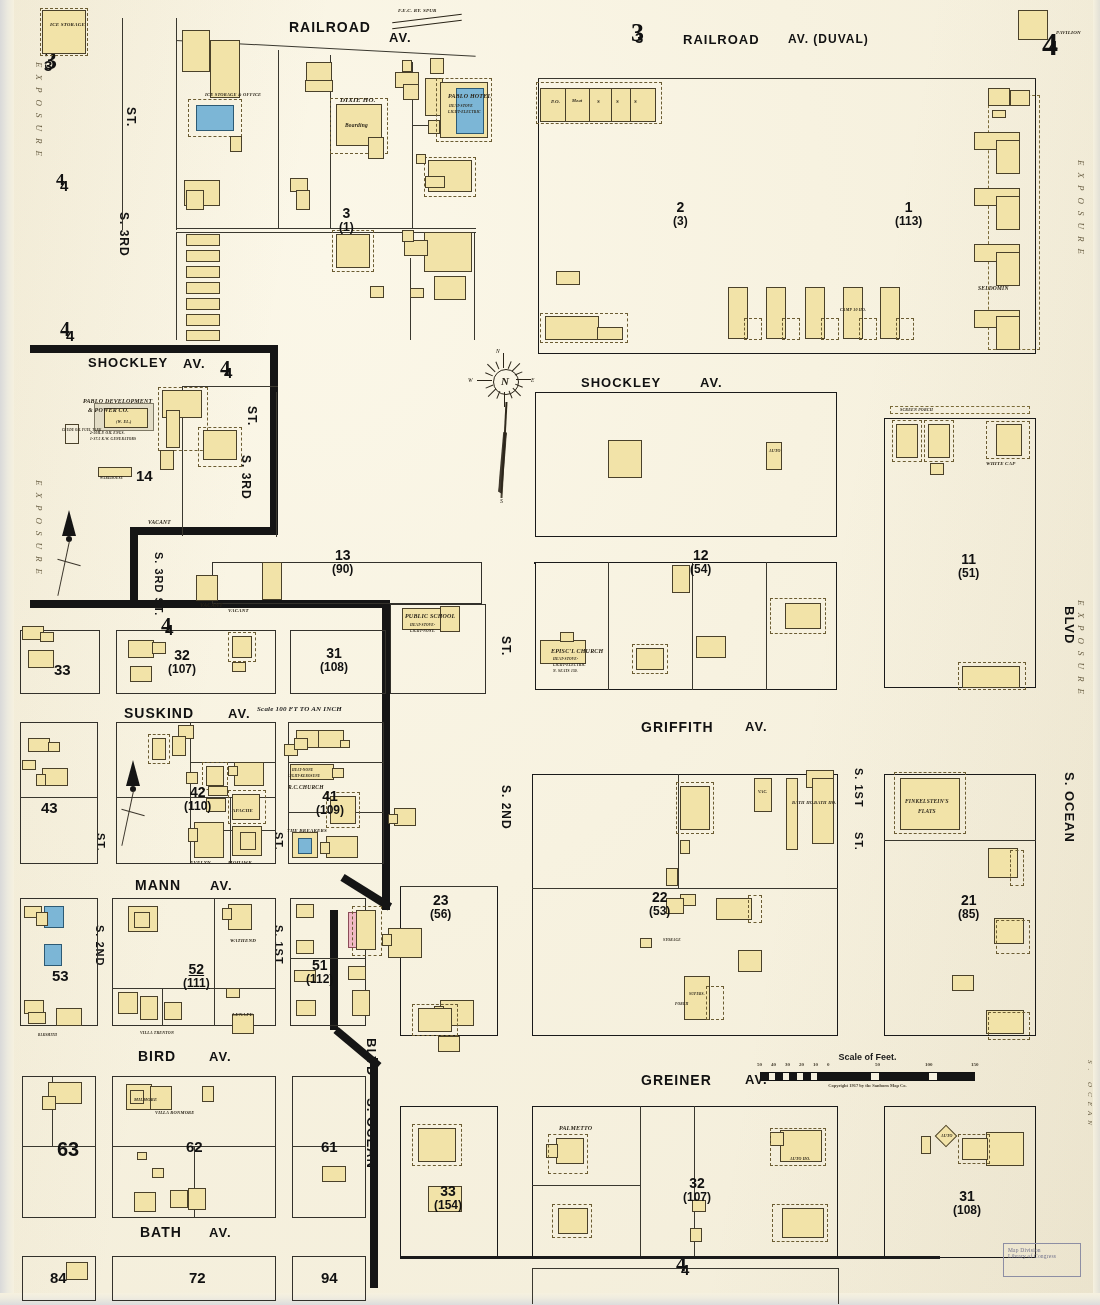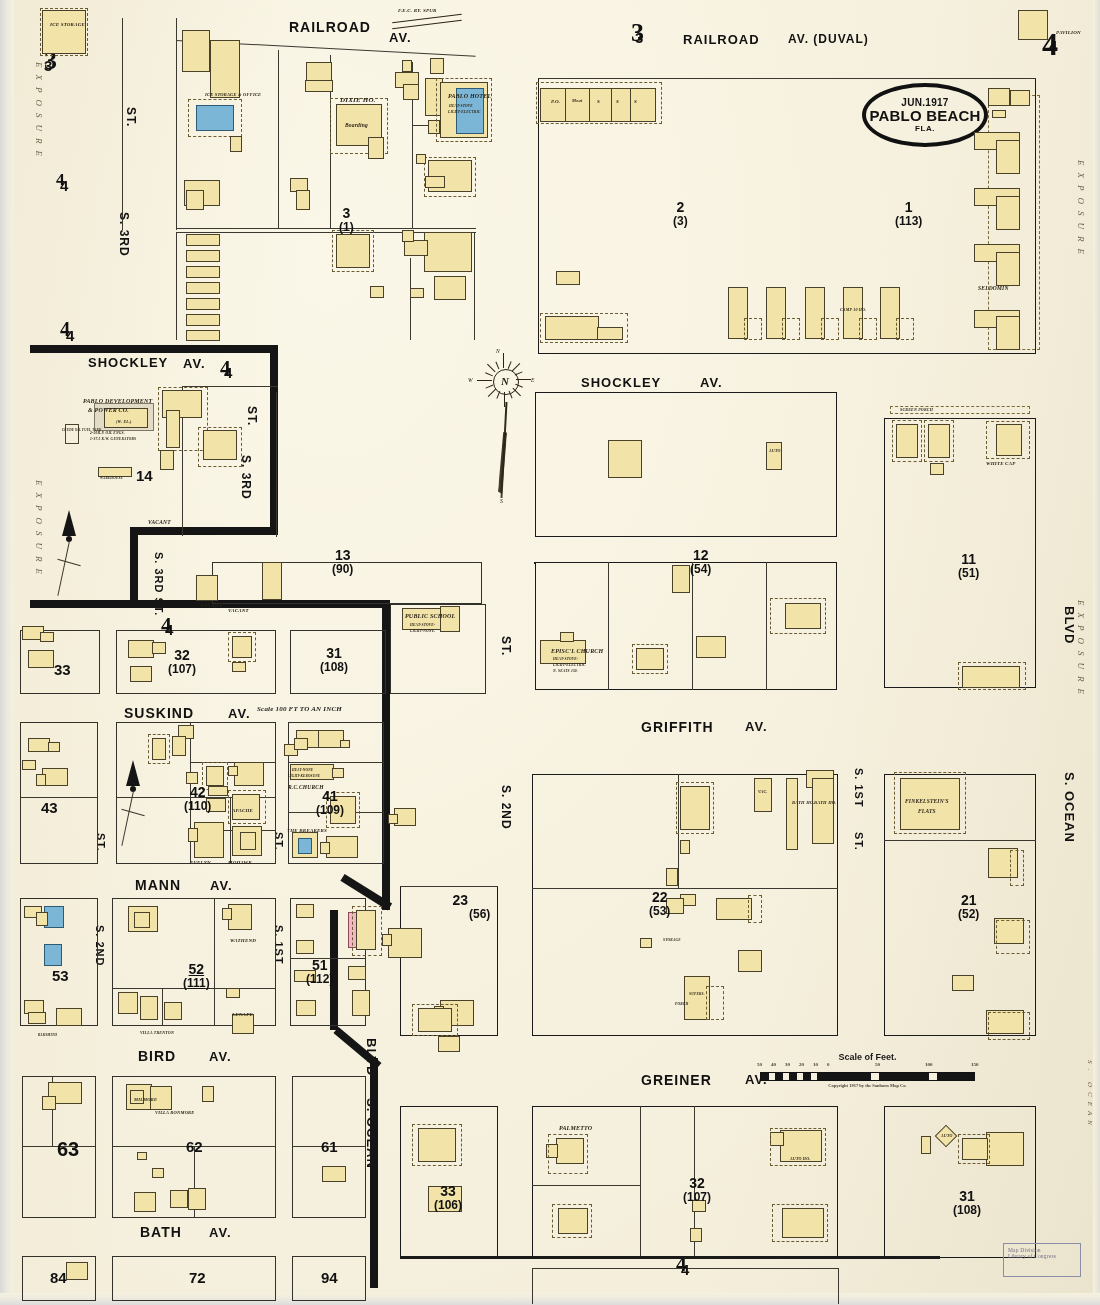--- a/index.html
+++ b/index.html
@@ -117,25 +117,20 @@
 </style>
 </head>
 <body>
 
 <div id="sheet">
   <div id="paper"></div>
   <div class="edge-l"></div>
   <div class="edge-r"></div>
   <div class="edge-b"></div>
 
-  <div id="cartouche">
-    <div class="c1">JUN.1917</div>
-    <div class="c2">PABLO BEACH</div>
-    <div class="c3">FLA.</div>
-  </div>
 
   <div class="bignum" style="left:44px;top:46px;font-size:26px;">3</div>
   <div class="bignum" style="left:631px;top:18px;font-size:26px;">3</div>
   <div class="bignum" style="left:1042px;top:26px;font-size:32px;">4</div>
   <div class="bignum" style="left:56px;top:170px;font-size:17px;">4</div>
   <div class="bignum" style="left:60px;top:318px;font-size:20px;">4</div>
   <div class="bignum" style="left:220px;top:356px;font-size:21px;">4</div>
   <div class="bignum" style="left:161px;top:613px;font-size:21px;">4</div>
   <div class="bignum" style="left:676px;top:1252px;font-size:21px;">4</div>
 
@@ -686,29 +681,29 @@
       <div class="blocknum" style="left: 184px; top: 785px; font-size: 14px;">
         <div>42</div>
         <div style="font-size: 12px;">(110)</div>
       </div>
       <div class="blocknum" style="left: 316px; top: 789px; font-size: 14px;">
         <div>41</div>
         <div style="font-size: 12px;">(109)</div>
       </div>
       <div class="blocknum" style="left: 430px; top: 893px; font-size: 14px;">
         <div>23</div>
-        <div style="font-size: 12px; margin-left: 39px;">(56)</div>
+        <div style="font-size: 12px;">(56)</div>
       </div>
       <div class="blocknum" style="left: 649px; top: 890px; font-size: 14px;">
         <div>22</div>
         <div style="font-size: 12px;">(53)</div>
       </div>
       <div class="blocknum" style="left: 958px; top: 893px; font-size: 14px;">
         <div>21</div>
-        <div style="font-size: 12px;">(52)</div>
+        <div style="font-size: 12px;">(85)</div>
       </div>
       <div class="blocknum" style="left: 52px; top: 968px; font-size: 15px;">
         <div>53</div>
       </div>
       <div class="blocknum" style="left: 183px; top: 962px; font-size: 14px; text-decoration: underline;">
         <div>52</div>
         <div style="font-size: 12px;">(111)</div>
       </div>
       <div class="blocknum" style="left: 306px; top: 958px; font-size: 14px;">
         <div>51</div>
@@ -727,21 +722,21 @@
         <div>84</div>
       </div>
       <div class="blocknum" style="left: 189px; top: 1270px; font-size: 15px;">
         <div>72</div>
       </div>
       <div class="blocknum" style="left: 321px; top: 1270px; font-size: 15px;">
         <div>94</div>
       </div>
       <div class="blocknum" style="left: 434px; top: 1184px; font-size: 14px;">
         <div>33</div>
-        <div style="font-size: 12px;">(106)</div>
+        <div style="font-size: 12px;">(154)</div>
       </div>
       <div class="blocknum" style="left: 683px; top: 1176px; font-size: 14px;">
         <div>32</div>
         <div style="font-size: 12px;">(107)</div>
       </div>
       <div class="blocknum" style="left: 953px; top: 1189px; font-size: 14px;">
         <div>31</div>
         <div style="font-size: 12px;">(108)</div>
       </div>
       <div class="blocknum" style="left: 681px; top: 1262px; font-size: 15px;">

